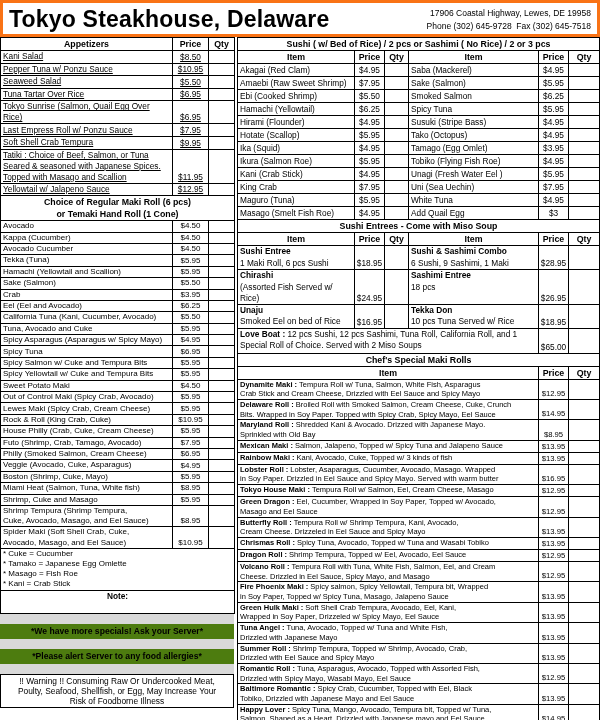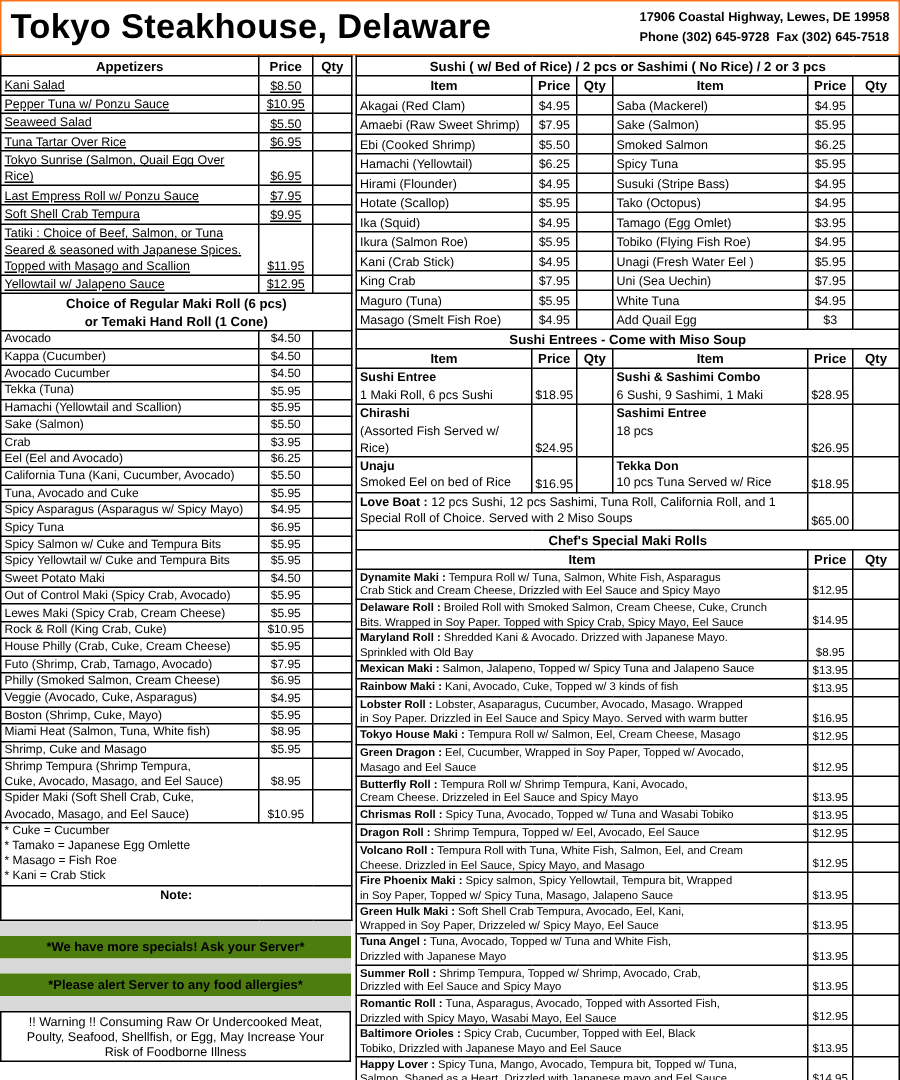--- a/index.html
+++ b/index.html
@@ -1,22 +1,22 @@
 <!DOCTYPE html>
 <html style="--band: #d9d9d9;"><head>
 <meta charset="utf-8">
 <style>
   html,body{margin:0;padding:0;background:#fff;}
   .page{position:relative;width:600px;height:720px;overflow:hidden;background:#fff;
         font-family:"Liberation Sans",sans-serif;color:#000;box-sizing:border-box;}
   
   .hdr{display:flex;justify-content:space-between;align-items:flex-start;
-       border:1px solid #f97316;height:37px;box-sizing:border-box;padding:1px 6px 0 6px;}
+       border:3px solid #f97316;height:37px;box-sizing:border-box;padding:1px 6px 0 6px;}
   .title{font-size:23px;font-weight:bold;letter-spacing:0.2px;padding-top:2px;}
-  .addr{font-size:8.5px;font-weight:bold;line-height:13px;padding-top:3px;}
+  .addr{text-align:right;font-size:8.5px;font-weight:normal;line-height:13px;padding-top:3px;}
   
   .cols{display:flex;gap:3px;align-items:flex-start;}
   .left-col{width:234px;}
   .right-col{width:363px;}
   table{border-collapse:collapse;width:100%;table-layout:fixed;}
   td{border:1px solid #000;padding:0 2px;vertical-align:middle;overflow:hidden;
      font-size:8.3px;line-height:11px;white-space:pre-line;}
   td.pr{text-align:center;vertical-align:bottom;padding:0 1px;}
   td.qty{padding:0;}
   tr.colhdr td{font-weight:bold;text-align:center;height:12px;line-height:12px;font-size:8.8px;white-space:nowrap;}
@@ -631,21 +631,21 @@
             </tr>
 
             <tr>
               <td class="roll" colspan="4"><b class="inline">Romantic Roll :</b><span>Tuna, Asparagus, Avocado, Topped with Assorted Fish,
 Drizzled with Spicy Mayo, Wasabi Mayo, Eel Sauce</span></td>
               <td class="pr rp">$12.95</td>
               <td class="qty"></td>
             </tr>
 
             <tr>
-              <td class="roll" colspan="4"><b class="inline">Baltimore Orioles :</b><span>Spicy Crab, Cucumber, Topped with Eel, Black
+              <td class="roll" colspan="4"><b class="inline">Baltimore Romantic :</b><span>Spicy Crab, Cucumber, Topped with Eel, Black
 Tobiko, Drizzled with Japanese Mayo and Eel Sauce</span></td>
               <td class="pr rp">$13.95</td>
               <td class="qty"></td>
             </tr>
 
             <tr>
               <td class="roll" colspan="4"><b class="inline">Happy Lover :</b><span>Spicy Tuna, Mango, Avocado, Tempura bit, Topped w/ Tuna,
 Salmon, Shaped as a Heart. Drizzled with Japanese mayo and Eel Sauce</span></td>
               <td class="pr rp">$14.95</td>
               <td class="qty"></td>

